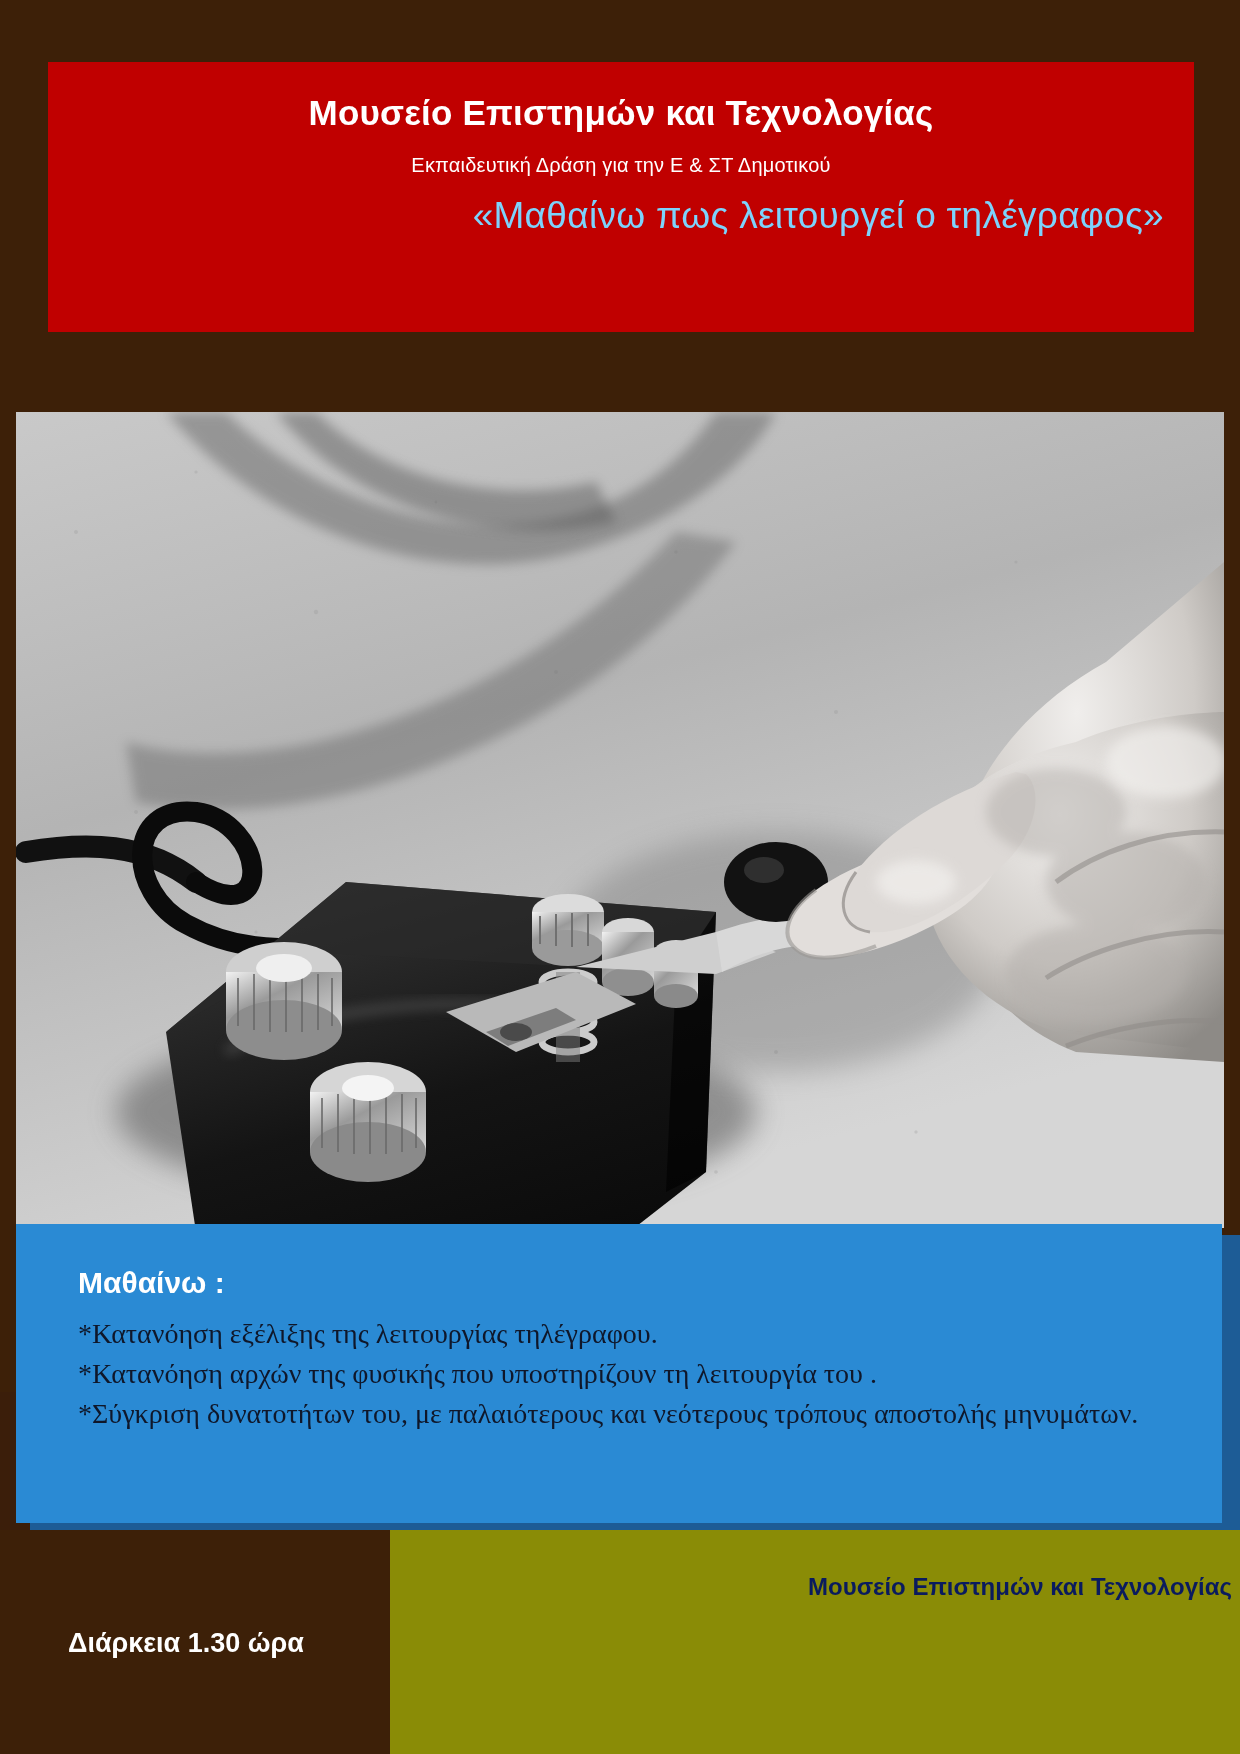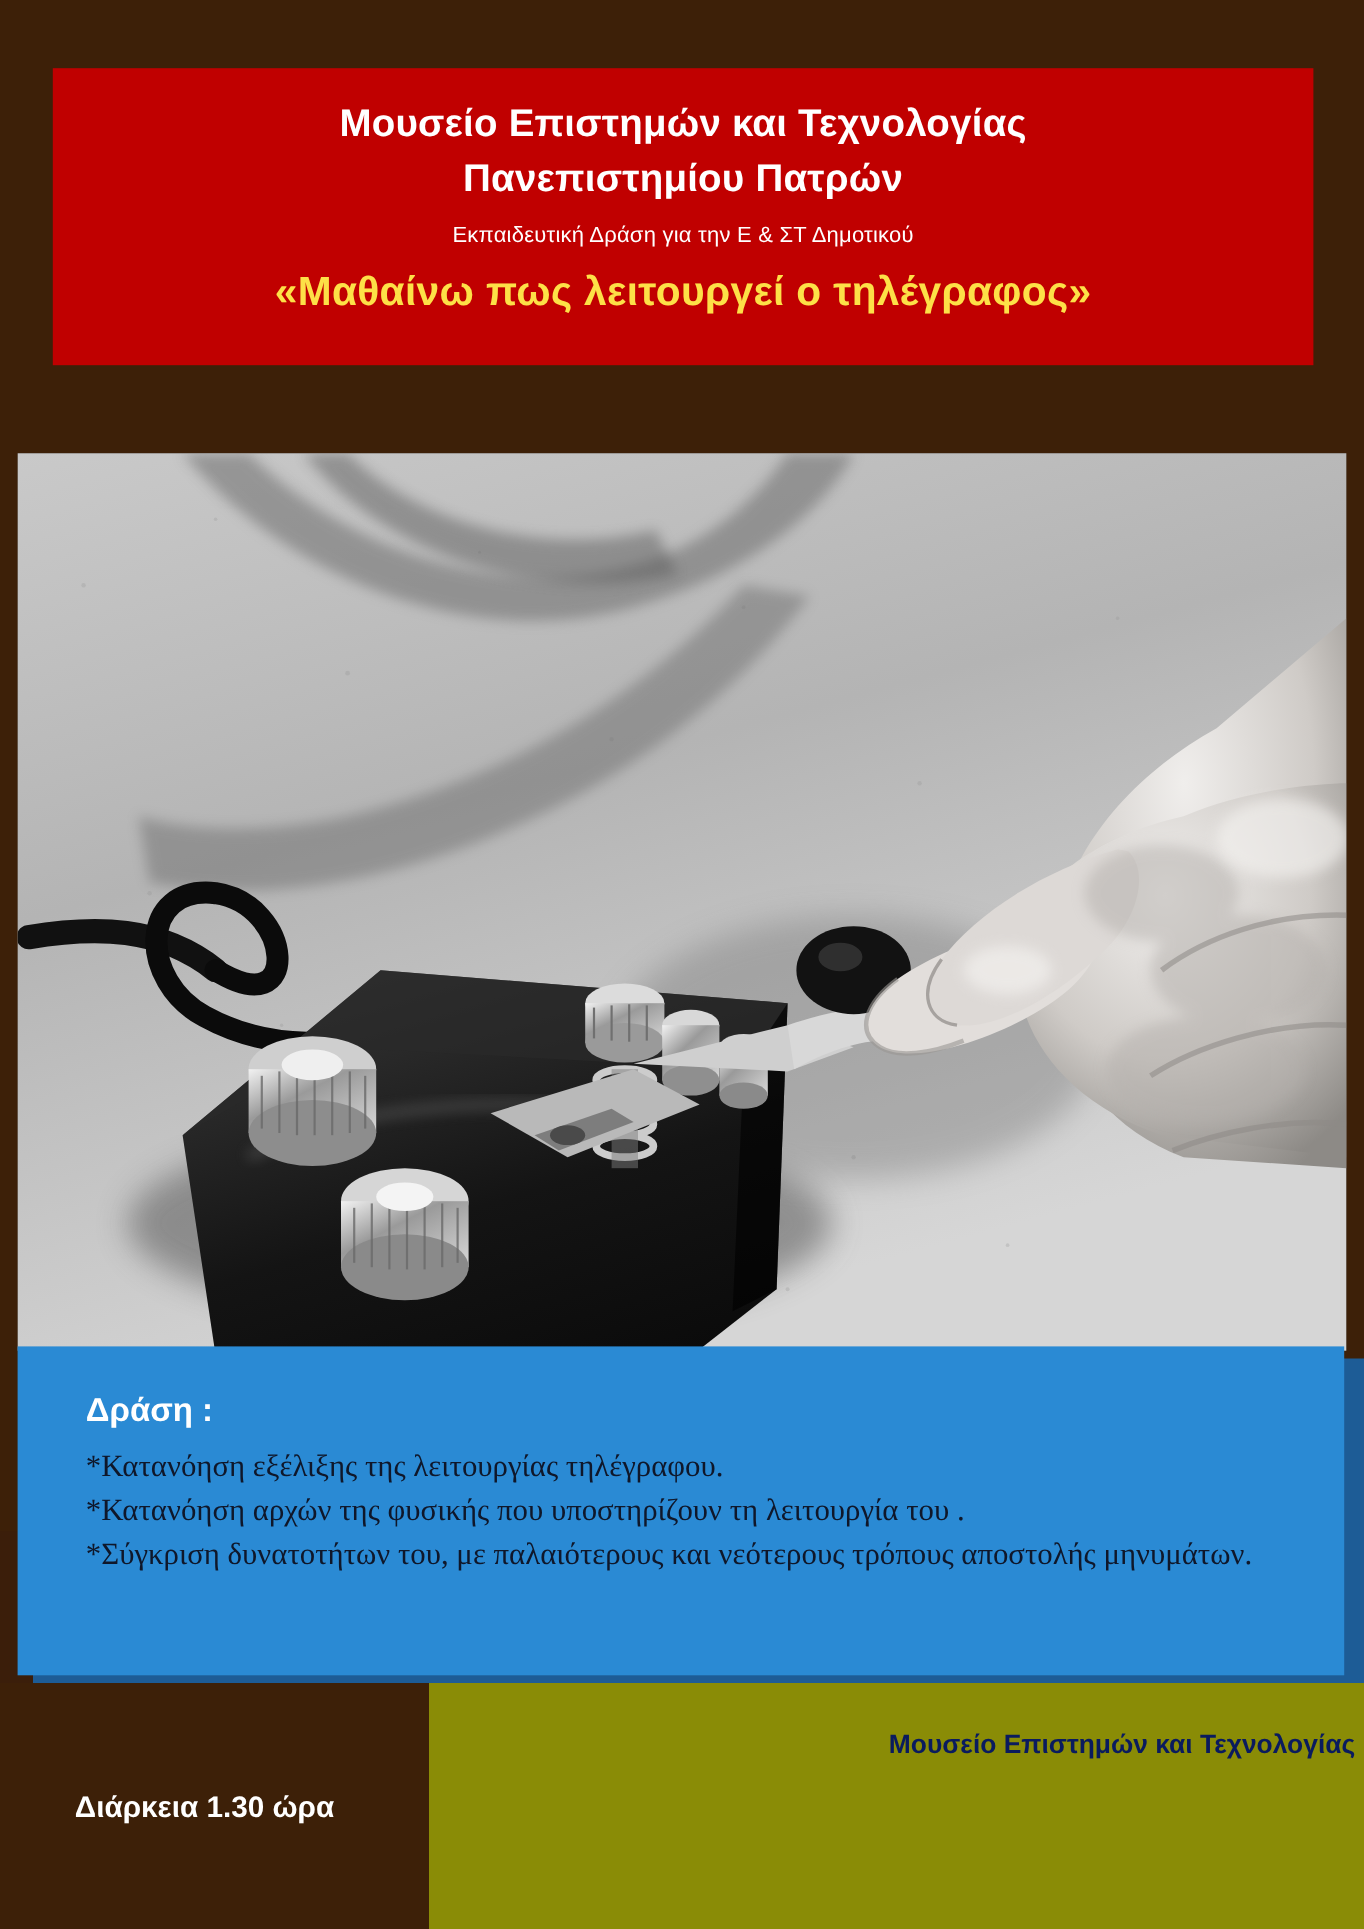--- a/index.html
+++ b/index.html
@@ -44,25 +44,26 @@
     letter-spacing: 0.2px;
   }
   .header-subtitle {
     color: #ffffff;
     font-size: 20px;
     font-weight: normal;
     margin-top: 16px;
     letter-spacing: 0.2px;
   }
   .header-quote {
-    color: #fde047;
+    color: #7dd3fc;
     font-size: 37px;
-    font-weight: bold;
+    font-weight: normal;
     margin-top: 18px;
     letter-spacing: 0.3px;
+    text-align: right;
   }
 
   
   .photo {
     position: absolute;
     left: 16px;
     top: 412px;
     width: 1208px;
     height: 816px;
     overflow: hidden;
@@ -139,21 +140,20 @@
   }
   .contact .bold { font-weight: bold; }
 </style>
 </head>
 <body>
 
 <div class="poster">
 
   <div class="header-banner">
     <div class="header-title">Μουσείο Επιστημών και Τεχνολογίας</div>
-    <div class="header-title">Πανεπιστημίου Πατρών</div>
     <div class="header-subtitle">Εκπαιδευτική Δράση για την Ε &amp; ΣΤ Δημοτικού</div>
     <div class="header-quote">«Μαθαίνω πως λειτουργεί ο τηλέγραφος»</div>
   </div>
 
   <div class="photo">
     <svg width="1208" height="816" viewBox="0 0 1208 816" role="img" aria-label="telegraph key photo">
       <defs>
         <linearGradient id="floor" x1="0" y1="0" x2="0.4" y2="1">
           <stop offset="0%" stop-color="#c9c9c9"></stop>
           <stop offset="45%" stop-color="#b4b4b4"></stop>
@@ -327,21 +327,21 @@
           <ellipse cx="900" cy="470" rx="40" ry="22"></ellipse>
         </g>
       </g>
 
       <rect width="1208" height="816" fill="none"></rect>
     </svg>
   </div>
 
   <div class="objectives-shadow"></div>
   <div class="objectives">
-    <div class="obj-title">Δράση :</div>
+    <div class="obj-title">Μαθαίνω :</div>
     <div class="obj-line">*Κατανόηση εξέλιξης της λειτουργίας τηλέγραφου.</div>
     <div class="obj-line">*Κατανόηση  αρχών της φυσικής που υποστηρίζουν τη λειτουργία του .</div>
     <div class="obj-line">*Σύγκριση δυνατοτήτων του, με παλαιότερους και νεότερους τρόπους αποστολής μηνυμάτων.</div>
   </div>
 
   <div class="bottom-left"></div>
   <div class="bottom-olive"></div>
   <div class="duration">Διάρκεια 1.30 ώρα</div>
   <div class="contact">
     <div class="bold">Μουσείο Επιστημών και Τεχνολογίας</div>

